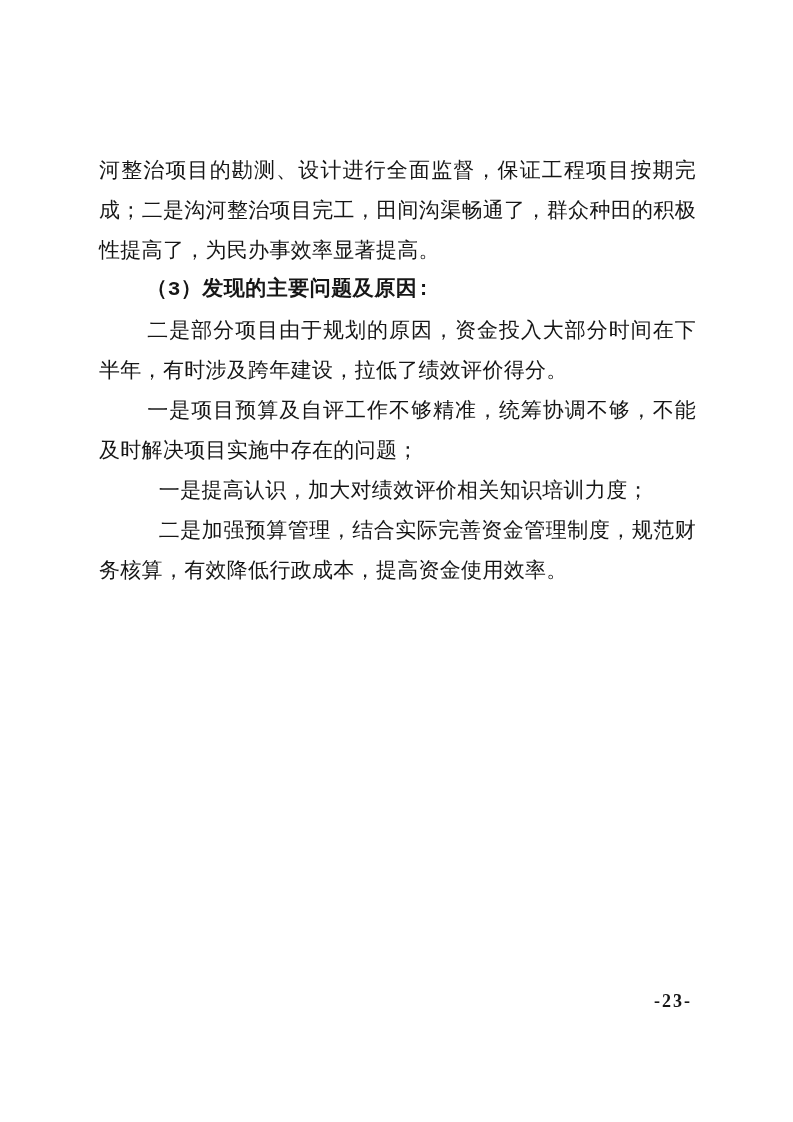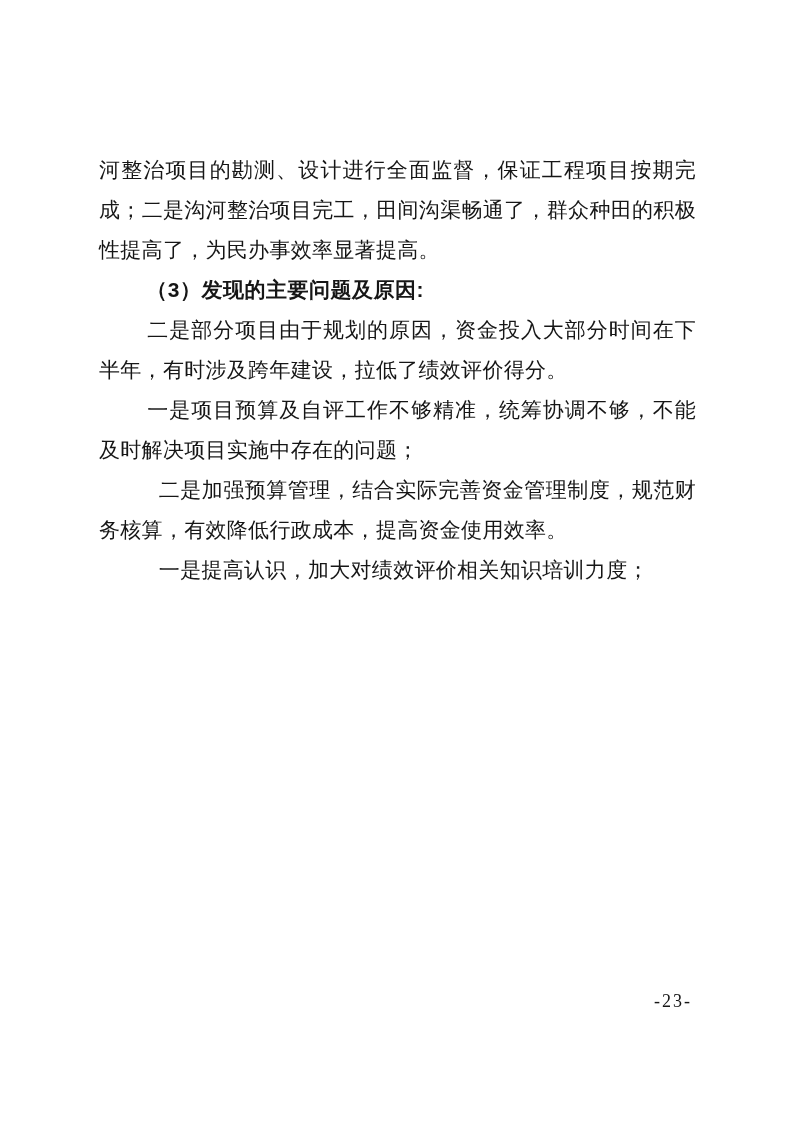--- a/index.html
+++ b/index.html
@@ -25,21 +25,21 @@
     margin: 0;
     padding: 0;
     font-size: 21px;
     line-height: 40px;
     letter-spacing: 0.3px;
     color: #161616;
     text-align: justify;
     font-family: "Liberation Serif", serif;
   }
   .content p.heading {
-    font-family: Liberation Sans, sans-serif;
+    font-family: Liberation Mono, monospace;
     font-weight: 700;
     text-indent: 2.25em;
     letter-spacing: 0.5px;
   }
   .content p.indent {
     text-indent: 2.3em;
   }
   .content p.indent-lg {
     text-indent: 2.85em;
   }
@@ -48,28 +48,29 @@
     left: 648px;
     top: 991px;
     width: 50px;
     text-align: center;
     font-family: "Liberation Serif", serif;
     font-size: 18px;
     line-height: 20px;
     letter-spacing: 2px;
     color: #161616;
     white-space: nowrap;
+    font-weight: bold;
   }
 </style>
 </head>
 <body>
 
 <div class="page">
   <div class="content">
     <p class="body">河整治项目的勘测、设计进行全面监督，保证工程项目按期完成；二是沟河整治项目完工，田间沟渠畅通了，群众种田的积极性提高了，为民办事效率显著提高。</p>
     <p class="heading">（3）发现的主要问题及原因:</p>
     <p class="body indent">二是部分项目由于规划的原因，资金投入大部分时间在下半年，有时涉及跨年建设，拉低了绩效评价得分。</p>
     <p class="body indent">一是项目预算及自评工作不够精准，统筹协调不够，不能及时解决项目实施中存在的问题；</p>
+    <p class="body indent-lg">一是提高认识，加大对绩效评价相关知识培训力度；</p>
     <p class="body indent-lg">二是加强预算管理，结合实际完善资金管理制度，规范财务核算，有效降低行政成本，提高资金使用效率。</p>
-    <p class="body indent-lg">一是提高认识，加大对绩效评价相关知识培训力度；</p>
   </div>
   <div class="page-number">-23-</div>
 </div>
 
 </body></html>

